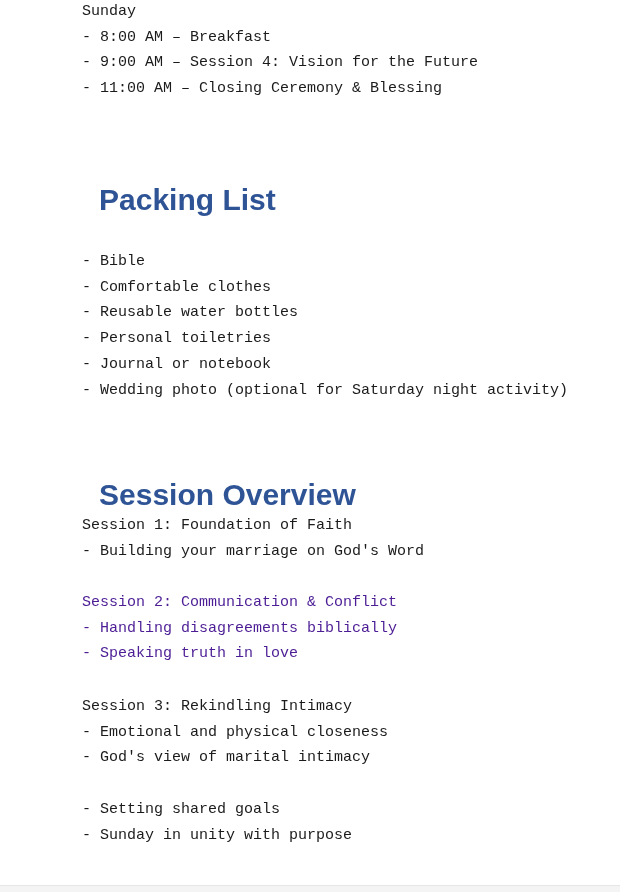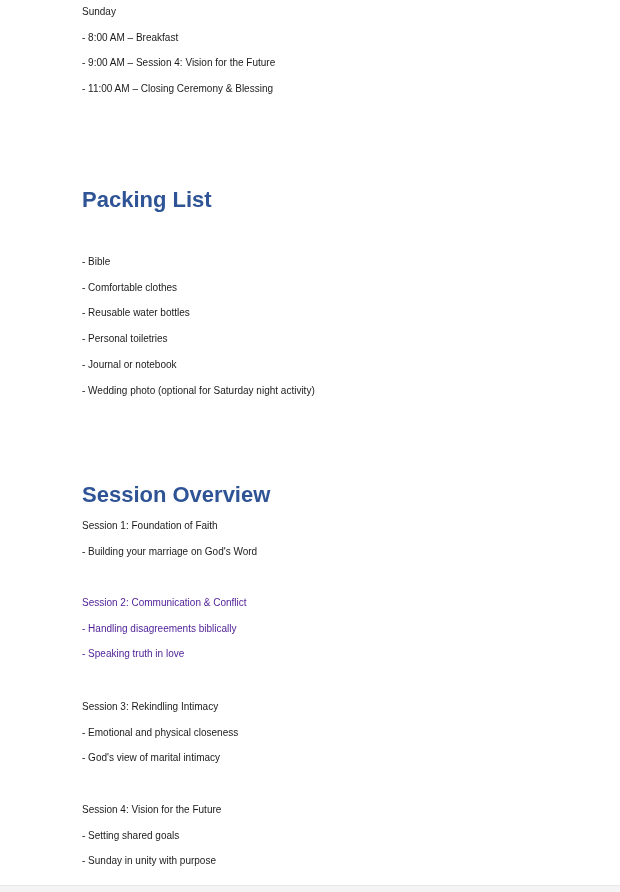--- a/index.html
+++ b/index.html
@@ -12,32 +12,33 @@
     width: 620px;
     height: 892px;
     background: #ffffff;
     overflow: hidden;
     font-family: "Liberation Sans", sans-serif;
   }
   .textblock {
     position: absolute;
     left: 82px;
     right: 20px;
-    font-size: 10px;
+    font-size: 15px;
     line-height: 25.7px;
     color: #1b1b1b;
     white-space: nowrap;
+    font-family: Liberation Mono, monospace;
   }
   .textblock div {
     white-space: nowrap;
   }
   .heading {
     position: absolute;
-    left: 82px;
-    font-size: 22px;
+    left: 99px;
+    font-size: 30px;
     font-weight: bold;
     line-height: 26px;
     white-space: nowrap;
   }
   .page-end {
     position: absolute;
     left: 0;
     top: 885px;
     width: 620px;
     height: 7px;
@@ -90,20 +91,19 @@
     <div>- Speaking truth in love</div>
   </div>
 
   <div class="textblock" id="session-group-3" style="color: rgb(27, 27, 27);">
     <div>Session 3: Rekindling Intimacy</div>
     <div>- Emotional and physical closeness</div>
     <div>- God's view of marital intimacy</div>
   </div>
 
   <div class="textblock" id="session-group-4" style="color: rgb(27, 27, 27);">
-    <div>Session 4: Vision for the Future</div>
     <div>- Setting shared goals</div>
     <div>- Sunday in unity with purpose</div>
   </div>
 
   <div class="page-end" style="background: rgb(244, 244, 244);"></div>
 
 </div>
 
 </body></html>

